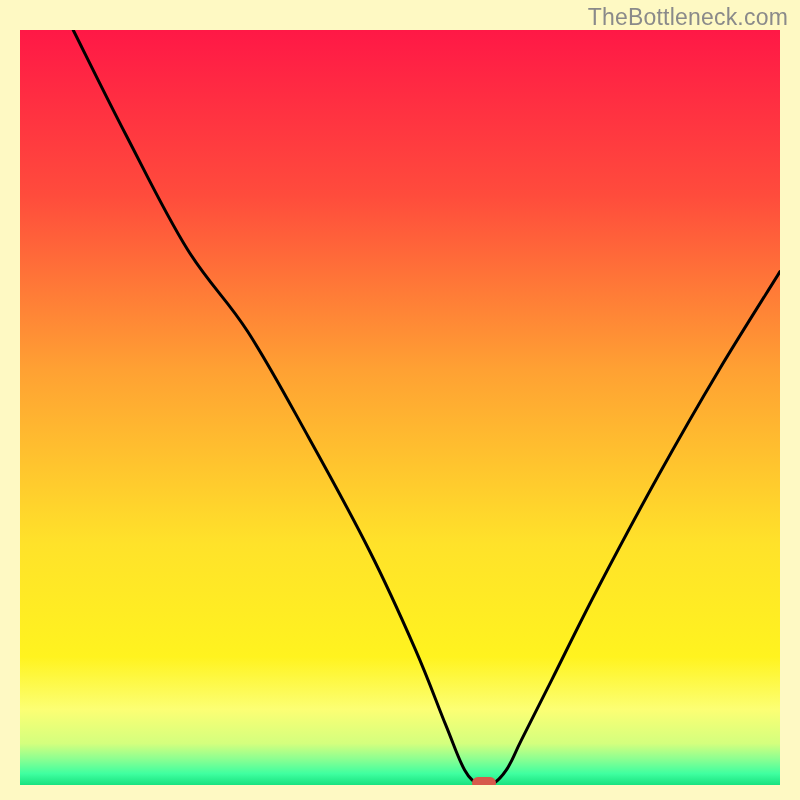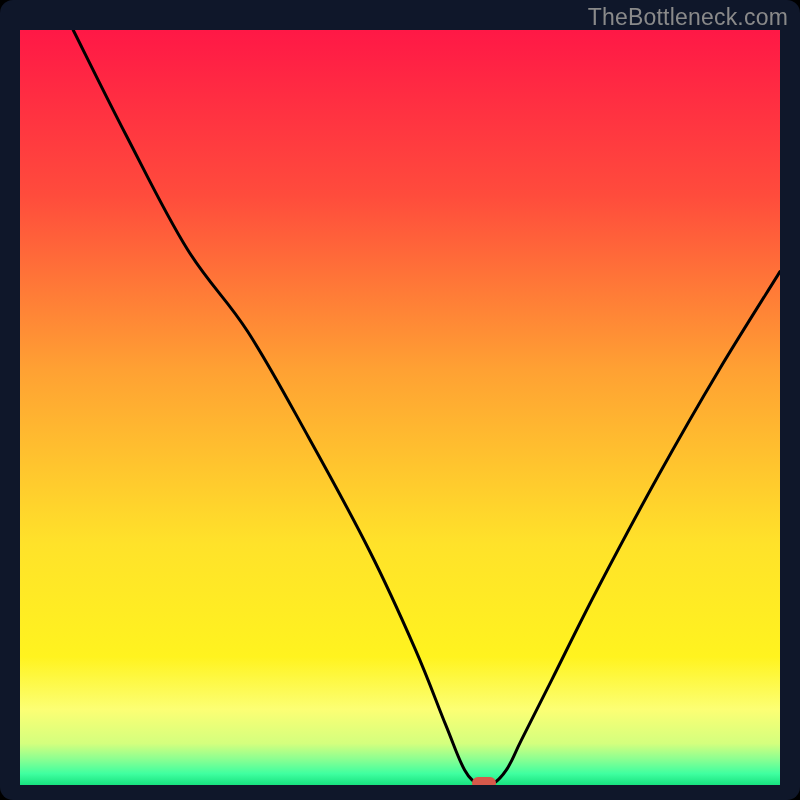--- a/index.html
+++ b/index.html
@@ -7,22 +7,21 @@
     padding: 0;
     width: 800px;
     height: 800px;
     background: #000000;
     overflow: hidden;
   }
   .outer {
     position: relative;
     width: 800px;
     height: 800px;
-    background: #0f172a;
-    border-radius: 13px;
+    background: #fef9c3;
   }
   .watermark {
     position: absolute;
     top: 4px;
     right: 12px;
     font-family: Arial, Helvetica, sans-serif;
     font-size: 23px;
     font-weight: 500;
     color: #8a8a8a;
     letter-spacing: 0.2px;

